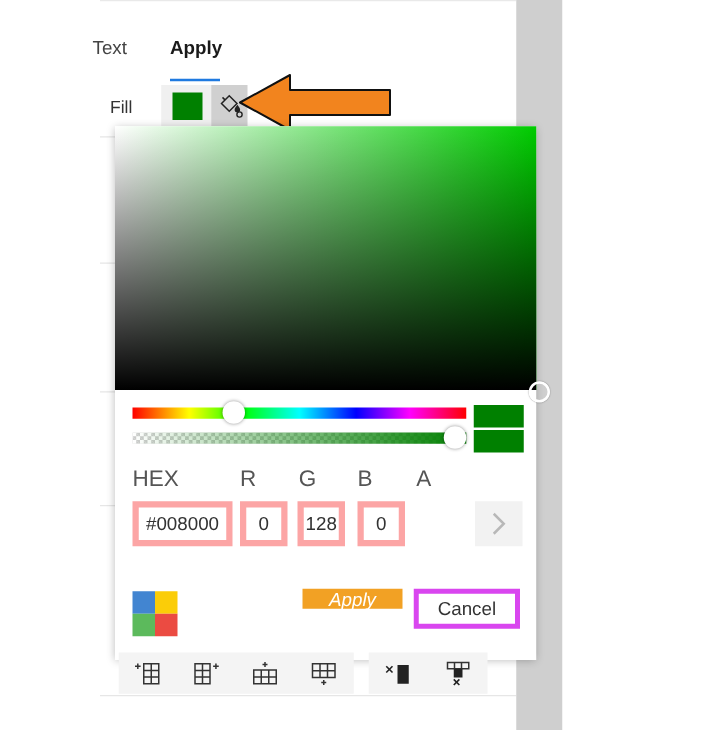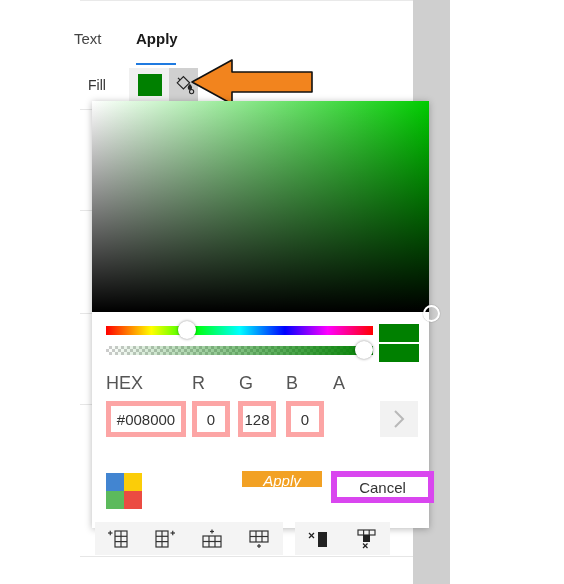--- a/index.html
+++ b/index.html
@@ -136,22 +136,22 @@
   #footer{position:absolute;left:0;top:360px;width:337px;height:60px;}
   #palette-icon{position:absolute;left:14px;top:12px;width:36px;height:36px;}
   .pal{position:absolute;width:18px;height:18px;}
   #apply-btn{
     position:absolute;left:150px;top:10px;width:80px;height:16px;
     background:#F2A124;border:none;color:#ffffff;font-size:15px;
     font-family:"Liberation Sans", sans-serif;
     font-style:italic;
   }
   #cancel-btn{
-    position:absolute;left:239px;top:10px;width:103px;height:32px;
-    background:#ffffff;border:6px solid #d946ef;color:#333;font-size:15px;
+    position:absolute;left:239px;top:10px;width:85px;height:32px;
+    background:#ffffff;border:4px solid #d946ef;color:#333;font-size:15px;
     font-family:"Liberation Sans", sans-serif;
   }
 
   
   #table-toolbar{position:absolute;left:95px;top:522px;width:290px;height:33px;}
   .tb-group{position:absolute;top:0;height:33px;background:#f4f4f4;}
   .tb-btn{position:absolute;top:0;width:46px;height:33px;}
   .tb-ico{position:absolute;left:11px;top:6px;}
 </style>
 </head>

